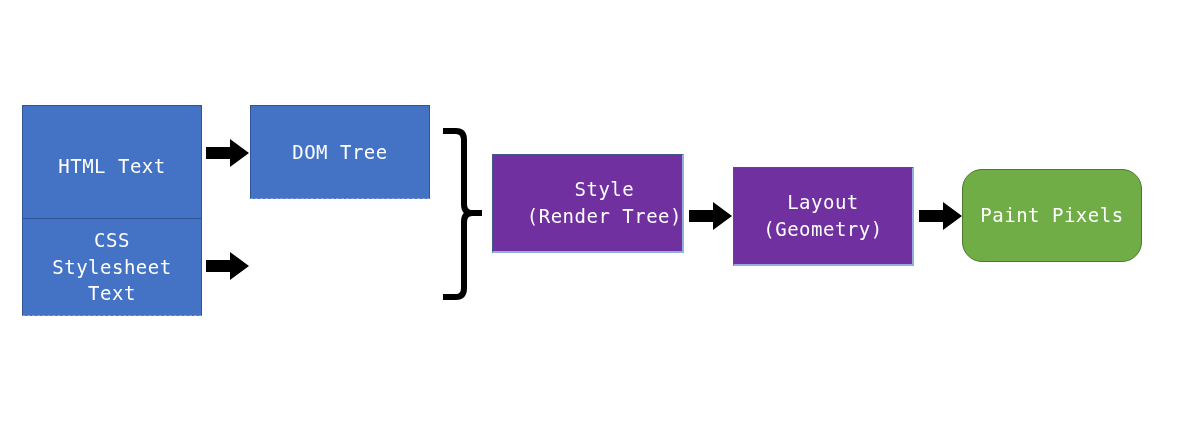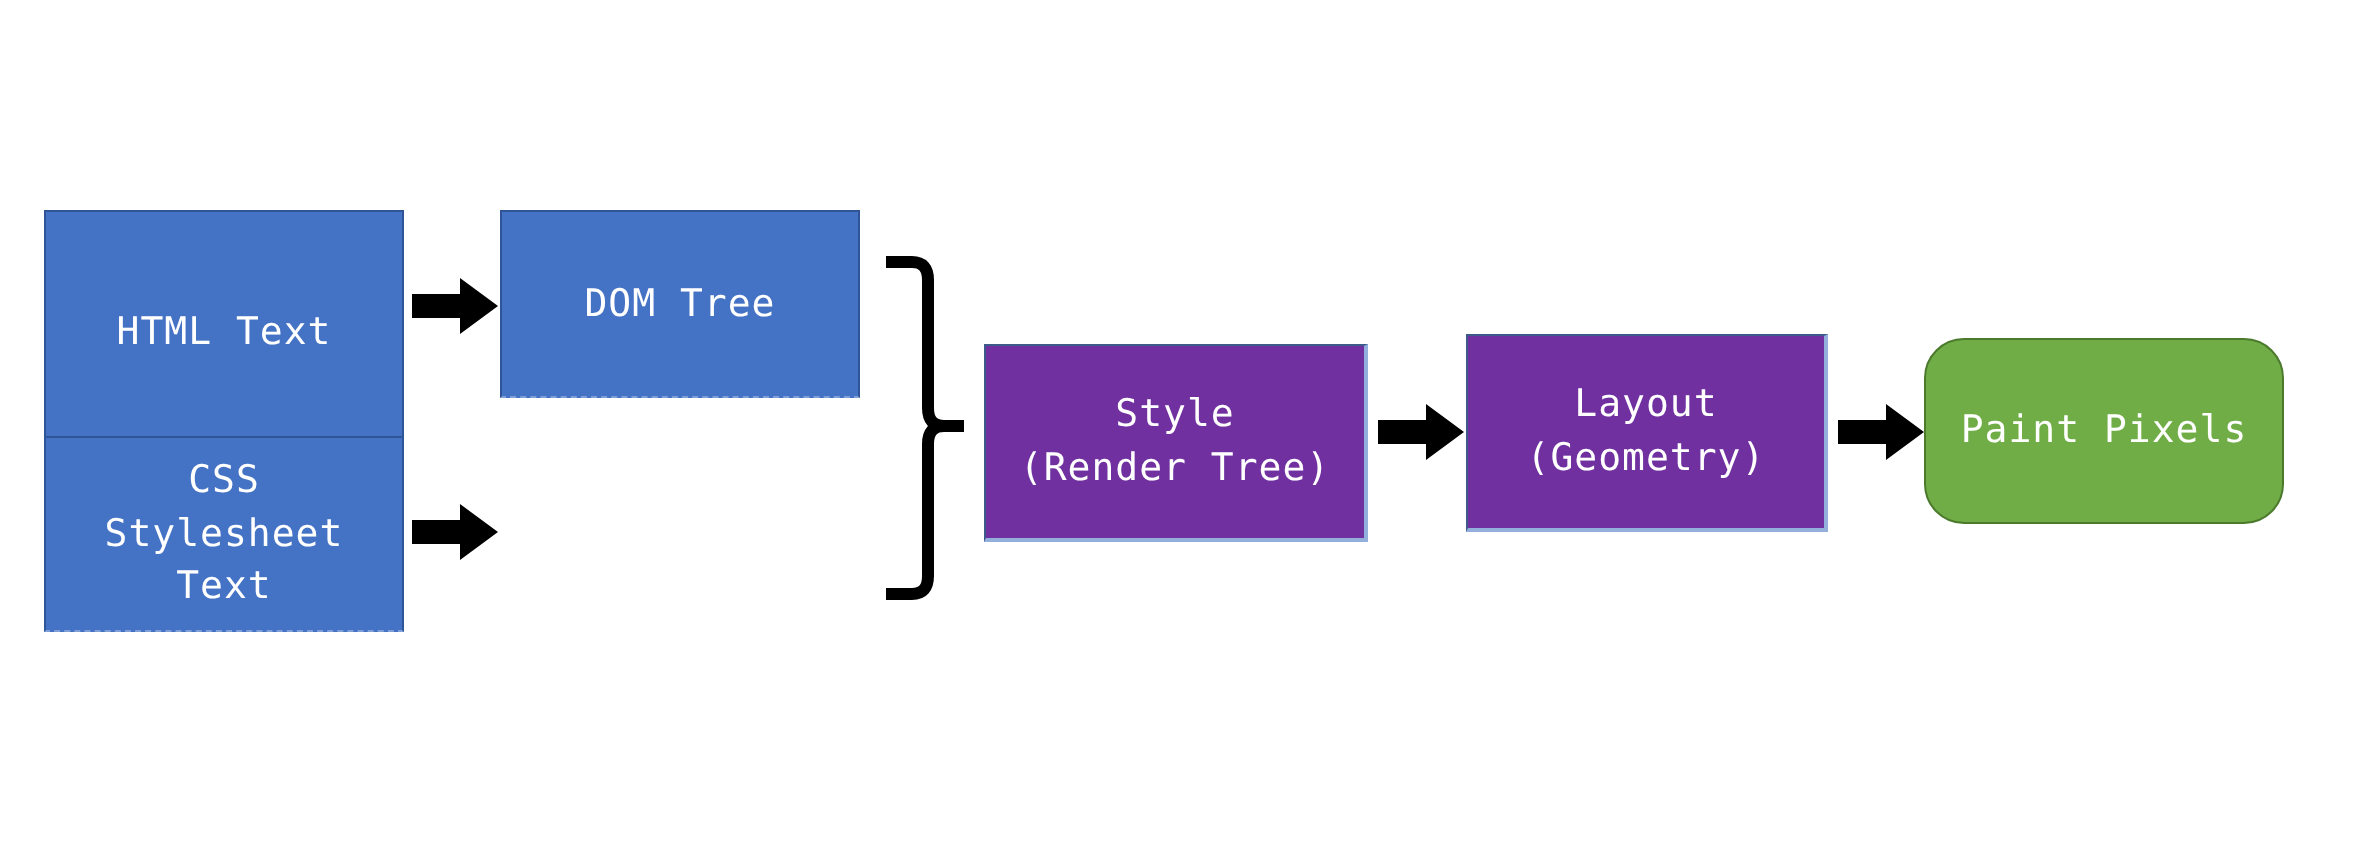--- a/index.html
+++ b/index.html
@@ -89,21 +89,21 @@
   </div>
 
 
   <div class="brace" style="left:440px; top:126px;">
     <svg width="46" height="180" viewBox="0 0 46 180" aria-hidden="true">
       <path d="M6,5 L16,5 Q24,5 24,14 L24,78 Q24,87 32,87 L42,87
                L32,87 Q24,87 24,96 L24,162 Q24,171 16,171 L6,171" fill="none" stroke="#000000" stroke-width="6" stroke-linecap="square" stroke-linejoin="miter"></path>
     </svg>
   </div>
 
-  <div class="node node-purple" style="left:492px; top:172px; width:192px; height:99px;">
+  <div class="node node-purple" style="left:492px; top:154px; width:192px; height:99px;justify-content:flex-end;">
     <span>Style
 (Render Tree)</span>
   </div>
 
   <div class="arrow" style="left:689px; top:201px;">
     <svg width="44" height="30" viewBox="0 0 44 30" aria-hidden="true">
       <path d="M0,9 L24,9 L24,1 L43,15 L24,29 L24,21 L0,21 Z" fill="#000000"></path>
     </svg>
   </div>
 

